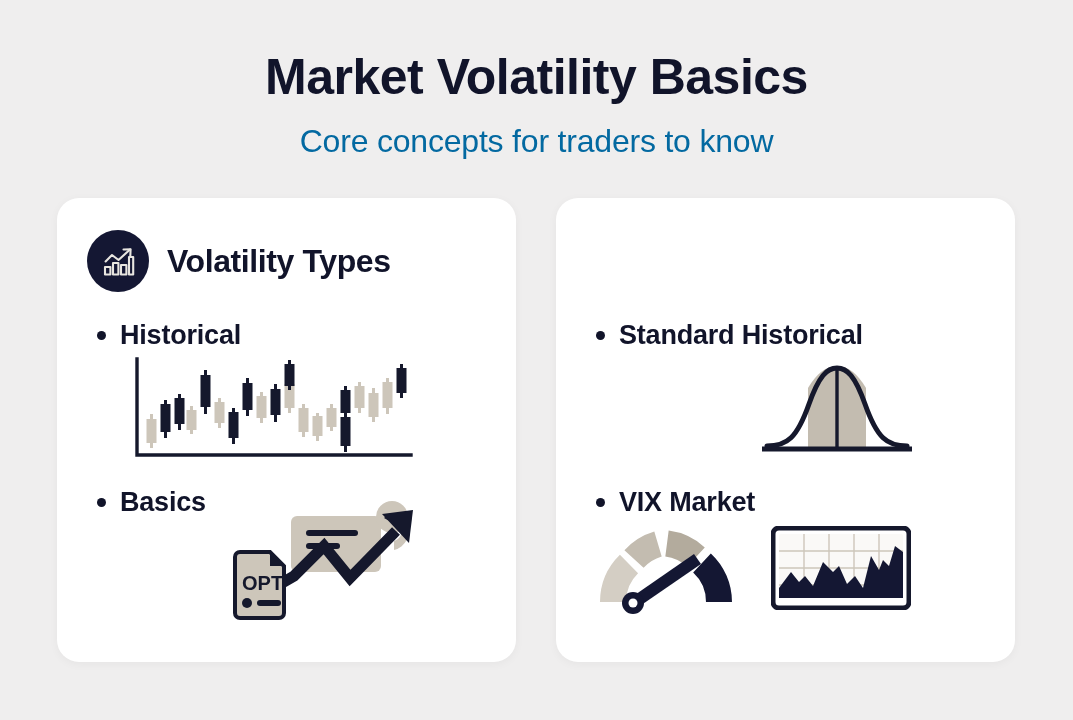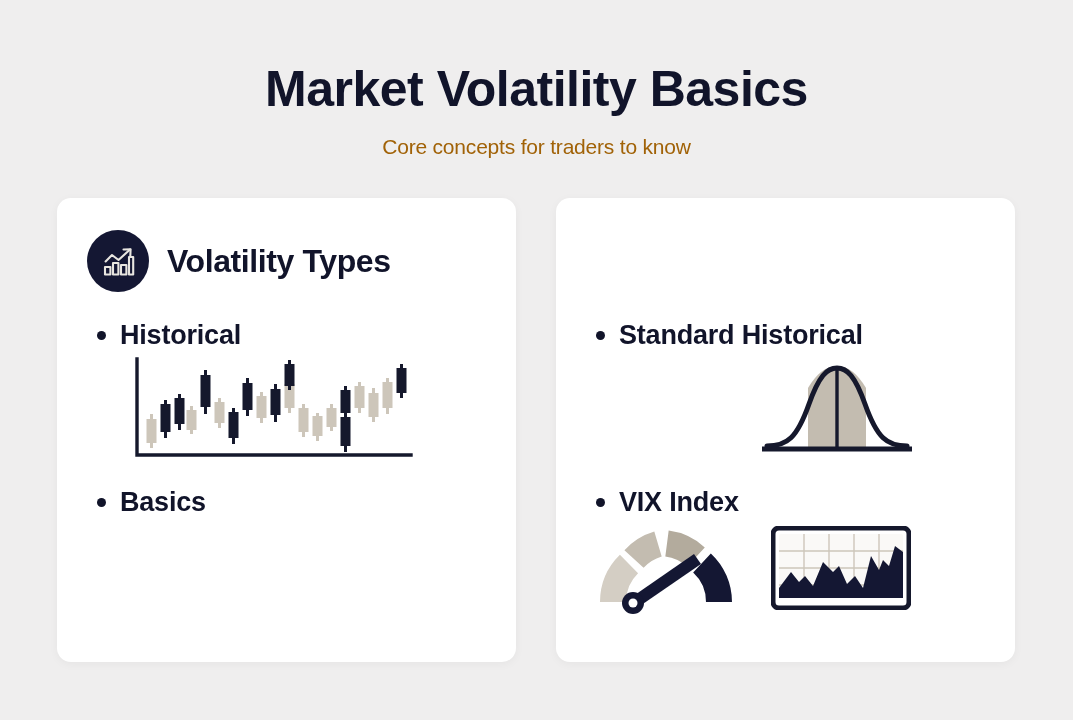--- a/index.html
+++ b/index.html
@@ -27,46 +27,46 @@
     left: 0;
     right: 0;
     text-align: center;
   }
   .title {
     font-size: 50px;
     font-weight: 700;
     letter-spacing: -0.5px;
     color: #11142a;
     line-height: 1.1;
-    margin: 16px;
+    margin: 4px;
   }
   .subtitle {
     margin: 18px 0 0 0;
-    font-size: 21px;
+    font-size: 32px;
     font-weight: 400;
-    color: #a16207;
+    color: #0369a1;
     letter-spacing: -0.2px;
   }
 
   
   .cards {
     position: absolute;
     top: 198px;
     left: 57px;
     width: 959px;
     height: 464px;
     display: flex;
     gap: 40px;
   }
   .card {
     position: relative;
     width: 459px;
     height: 464px;
     background: #ffffff;
-    border-radius: 14px;
+    border-radius: 22px;
     box-shadow: 0 2px 10px rgba(0,0,0,0.045);
     overflow: hidden;
   }
 
   .card-head {
     position: absolute;
     top: 32px;
     left: 30px;
     display: flex;
     align-items: center;
@@ -225,20 +225,45 @@
             </g>
           </g>
         </svg>
       </div>
 
       <div class="bullet bullet-2">
         <span class="dot"></span>
         <span>Basics</span>
       </div>
 
+      <div class="illo illo-implied">
+        <svg width="205" height="125" viewBox="0 0 205 125" aria-hidden="true">
+
+          <path d="M65,18 h78 a6,6 0 0 1 6,6 v44 a6,6 0 0 1 -6,6 h-78 a6,6 0 0 1 -6,-6 v-44 a6,6 0 0 1 6,-6 z" fill="#cdc6ba"></path>
+          <rect x="74" y="32" width="52" height="6" rx="3" fill="#15182c"></rect>
+          <rect x="74" y="45" width="34" height="6" rx="3" fill="#15182c"></rect>
+
+          <circle cx="160" cy="19" r="16" fill="#cdc6ba"></circle>
+          <path d="M152,20 q9,-9 17,-1 q-9,7 -17,1 z" fill="#15182c"></path>
+          <path d="M176,26 a20,20 0 0 1 -14,26 l0,-9 a11,11 0 0 0 7,-15 z" fill="#cdc6ba"></path>
+
+          <g fill="none" stroke="#15182c" stroke-width="11" stroke-linejoin="miter" stroke-linecap="butt">
+            <polyline points="10,108 62,78 92,48 118,80 164,33"></polyline>
+          </g>
+          <polygon points="150,16 181,12 177,45" fill="#15182c"></polygon>
+
+          <g>
+            <path d="M8,54 h30 l14,14 v47 a5,5 0 0 1 -5,5 h-39 a5,5 0 0 1 -5,-5 v-56 a5,5 0 0 1 5,-5 z" fill="#cdc6ba" stroke="#15182c" stroke-width="4"></path>
+            <path d="M38,54 l14,14 h-14 z" fill="#15182c"></path>
+            <text x="10" y="92" font-family="'Liberation Sans', sans-serif" font-size="20" font-weight="700" fill="#15182c">OPT</text>
+            <circle cx="15" cy="105" r="5" fill="#15182c"></circle>
+            <rect x="25" y="102" width="24" height="6" rx="3" fill="#15182c"></rect>
+          </g>
+        </svg>
+      </div>
     </div>
 
     <div class="card">
 
 
       <div class="bullet bullet-1">
         <span class="dot"></span>
         <span>Standard Historical</span>
       </div>
 
@@ -246,21 +271,21 @@
         <svg width="152" height="98" viewBox="0 0 152 98" aria-hidden="true">
           <path d="M47,90 L47,30 Q60,8 76,8 Q92,8 105,30 L105,90 Z" fill="#c3bcb0"></path>
           <path d="M6,88 C26,88 36,80 48,46 C58,18 66,10 76,10 C86,10 94,18 104,46 C116,80 126,88 146,88" fill="none" stroke="#15182c" stroke-width="5" stroke-linecap="round"></path>
           <line x1="76" y1="9" x2="76" y2="90" stroke="#15182c" stroke-width="3.4"></line>
           <line x1="1" y1="91" x2="151" y2="91" stroke="#15182c" stroke-width="5" stroke-linecap="butt"></line>
         </svg>
       </div>
 
       <div class="bullet bullet-2">
         <span class="dot"></span>
-        <span>VIX Index</span>
+        <span>VIX Market</span>
       </div>
 
       <div class="illo illo-gauge">
         <svg width="150" height="98" viewBox="0 0 150 98" aria-hidden="true">
           <g fill="none" stroke-width="26" stroke-linecap="butt">
             <path d="M22,86 A53,53 0 0 1 38,48" stroke="#d4cec4"></path>
             <path d="M43,43 A53,53 0 0 1 67,28" stroke="#c3bcb0"></path>
             <path d="M76,27.5 A53,53 0 0 1 105,41" stroke="#b3ab9d"></path>
             <path d="M111,47 A53,53 0 0 1 128,86" stroke="#141733"></path>
           </g>

